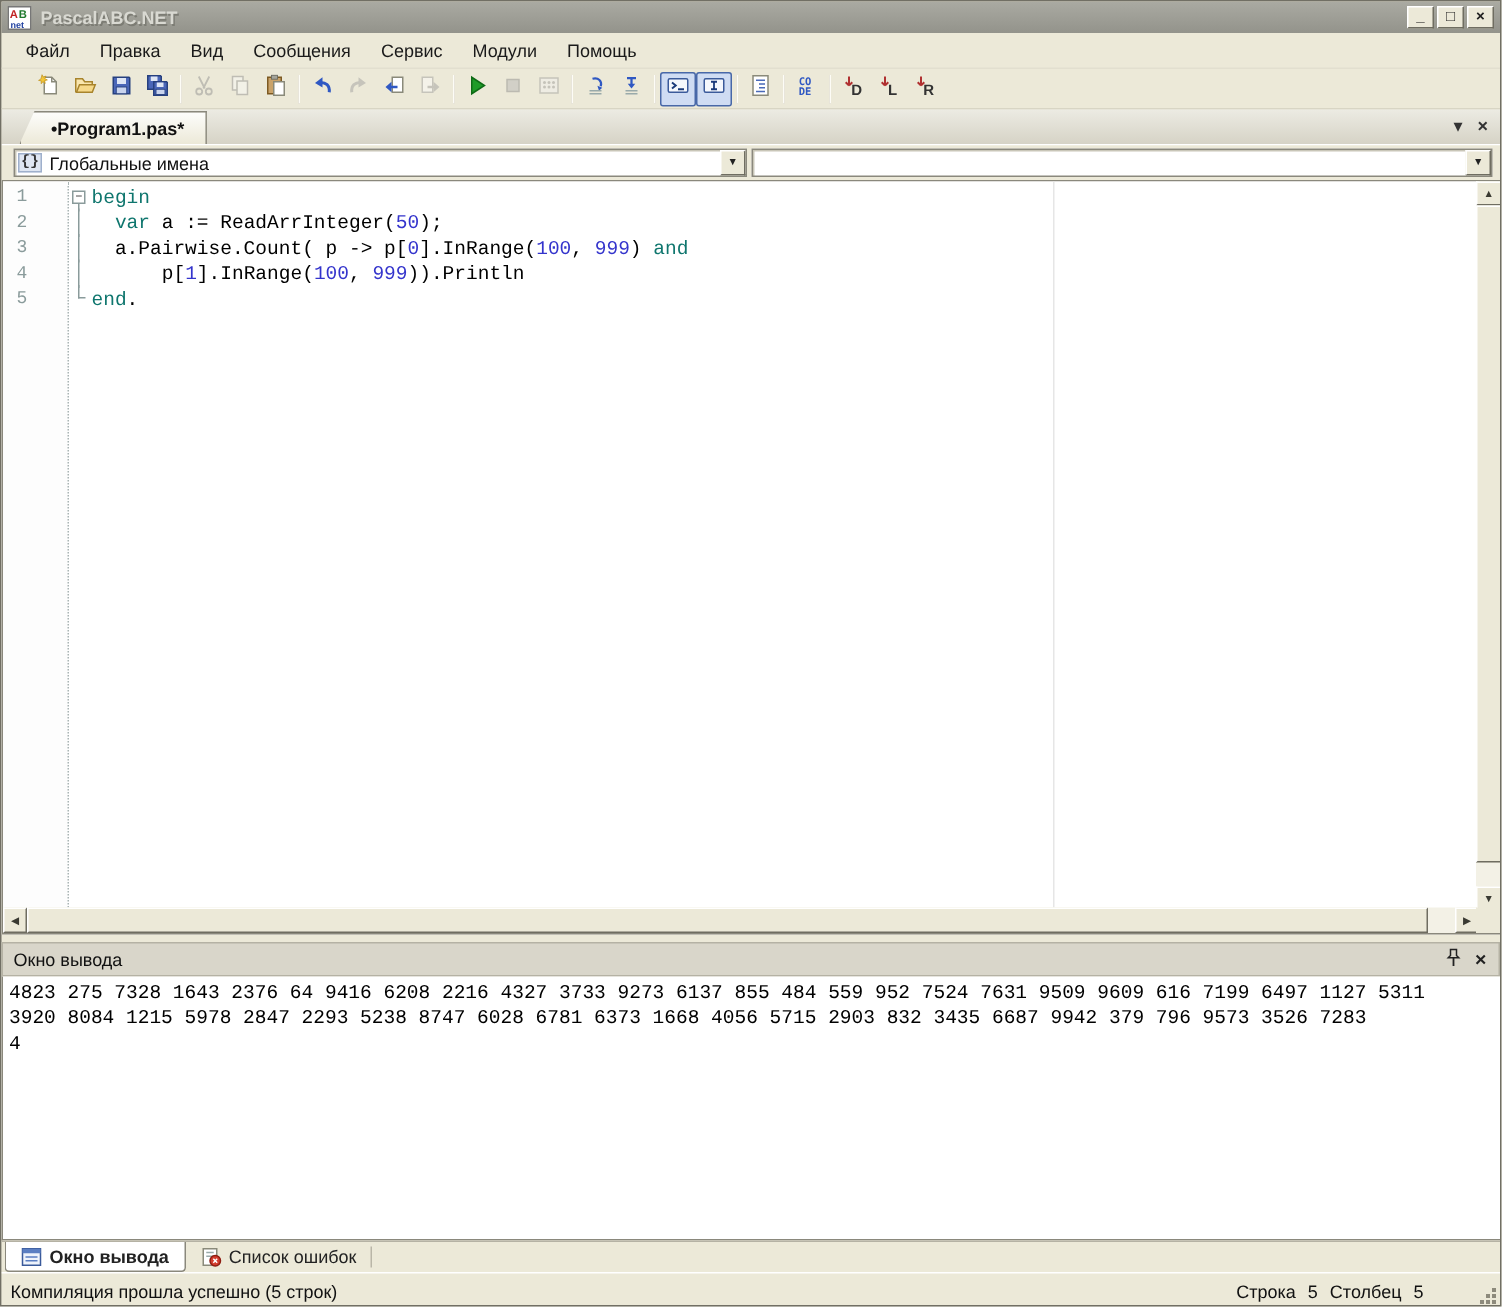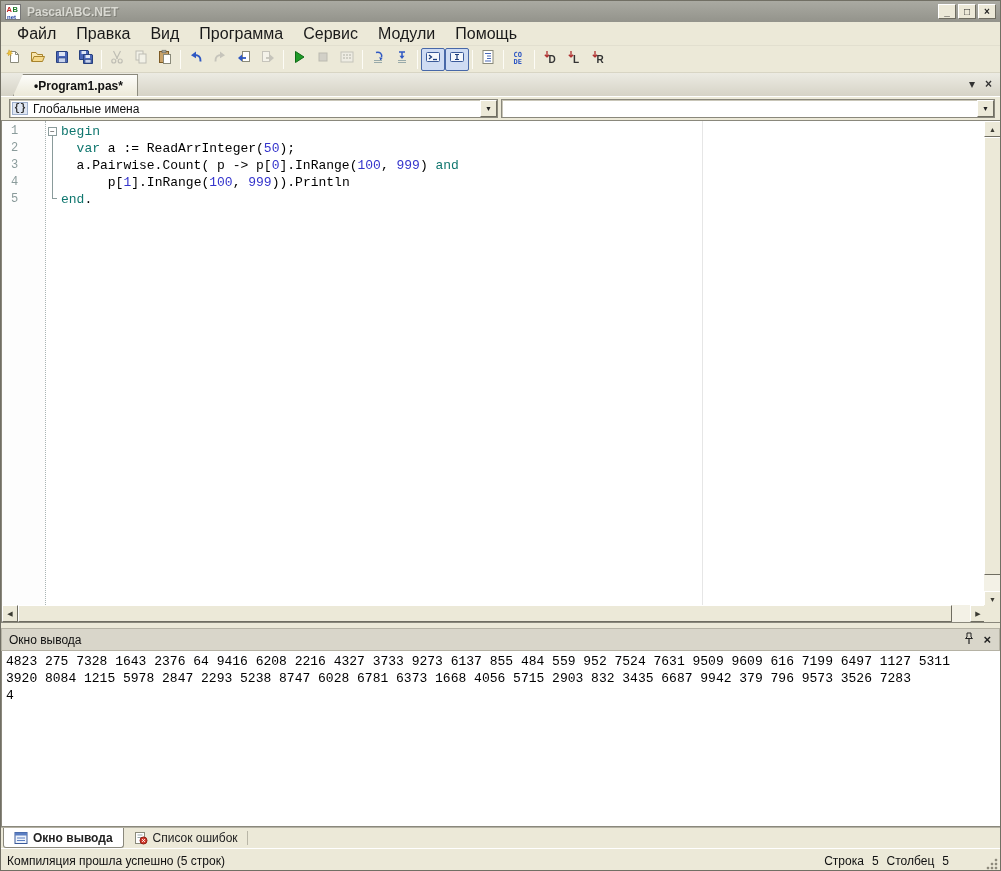--- a/index.html
+++ b/index.html
@@ -24,25 +24,25 @@
     width:18px; height:15px; background:#ece9d8; font-size:10px; line-height:13px;
     text-align:center; color:#222; font-weight:bold;
     border:1px solid; border-color:#fff #6f6d61 #6f6d61 #fff;
   }
   
   .menubar {
     position:absolute; left:0; top:21px; width:100%; height:24px;
     background:#ece9d8; display:flex; align-items:center; padding-left:6px;
     border-bottom:1px solid #e2dfcf;
   }
-  .menu-item { font-size:16px; color:#1a1a1a; padding:3px 10px; }
+  .menu-item { font-size:12px; color:#1a1a1a; padding:3px 10px; }
   
   .toolbar {
     position:absolute; left:0; top:45px; width:100%; height:27px;
-    background:#ece9d8; display:flex; align-items:center; padding-left:1px;
+    background:#ece9d8; display:flex; align-items:center; padding-left:20px;
     border-bottom:1px solid #d8d5c4;
   }
   .tb-btn {
     width:24px; height:23px; display:flex; align-items:center; justify-content:center;
     border:1px solid transparent; border-radius:2px;
   }
   .tb-btn svg { width:16px; height:16px; }
   .tb-btn.disabled svg { filter:grayscale(1); opacity:.45; }
   .tb-btn.pressed { background:#cfdcf3; border-color:#4868a8; }
   .tb-sep { width:1px; height:19px; background:#b9b6a7; border-right:1px solid #fdfcf6; margin:0 3px; }
@@ -174,21 +174,21 @@
       <span class="win-btn">_</span>
       <span class="win-btn">□</span>
       <span class="win-btn">×</span>
     </span>
 </div>
 
 <div class="menubar" id="menubar">
     <div class="menu-item">Файл</div>
     <div class="menu-item">Правка</div>
     <div class="menu-item">Вид</div>
-    <div class="menu-item">Программа</div>
+    <div class="menu-item">Сообщения</div>
     <div class="menu-item">Сервис</div>
     <div class="menu-item">Модули</div>
     <div class="menu-item">Помощь</div>
   </div>
 
 <div class="toolbar" id="toolbar">
     <div class="tb-btn">
       <span><svg viewBox="0 0 16 16">
           <path d="M4.5 2.5h5l3 3v8h-8z" fill="#fff" stroke="#8a8a7a"></path>
           <path d="M9.5 2.5v3h3" fill="none" stroke="#8a8a7a"></path>

